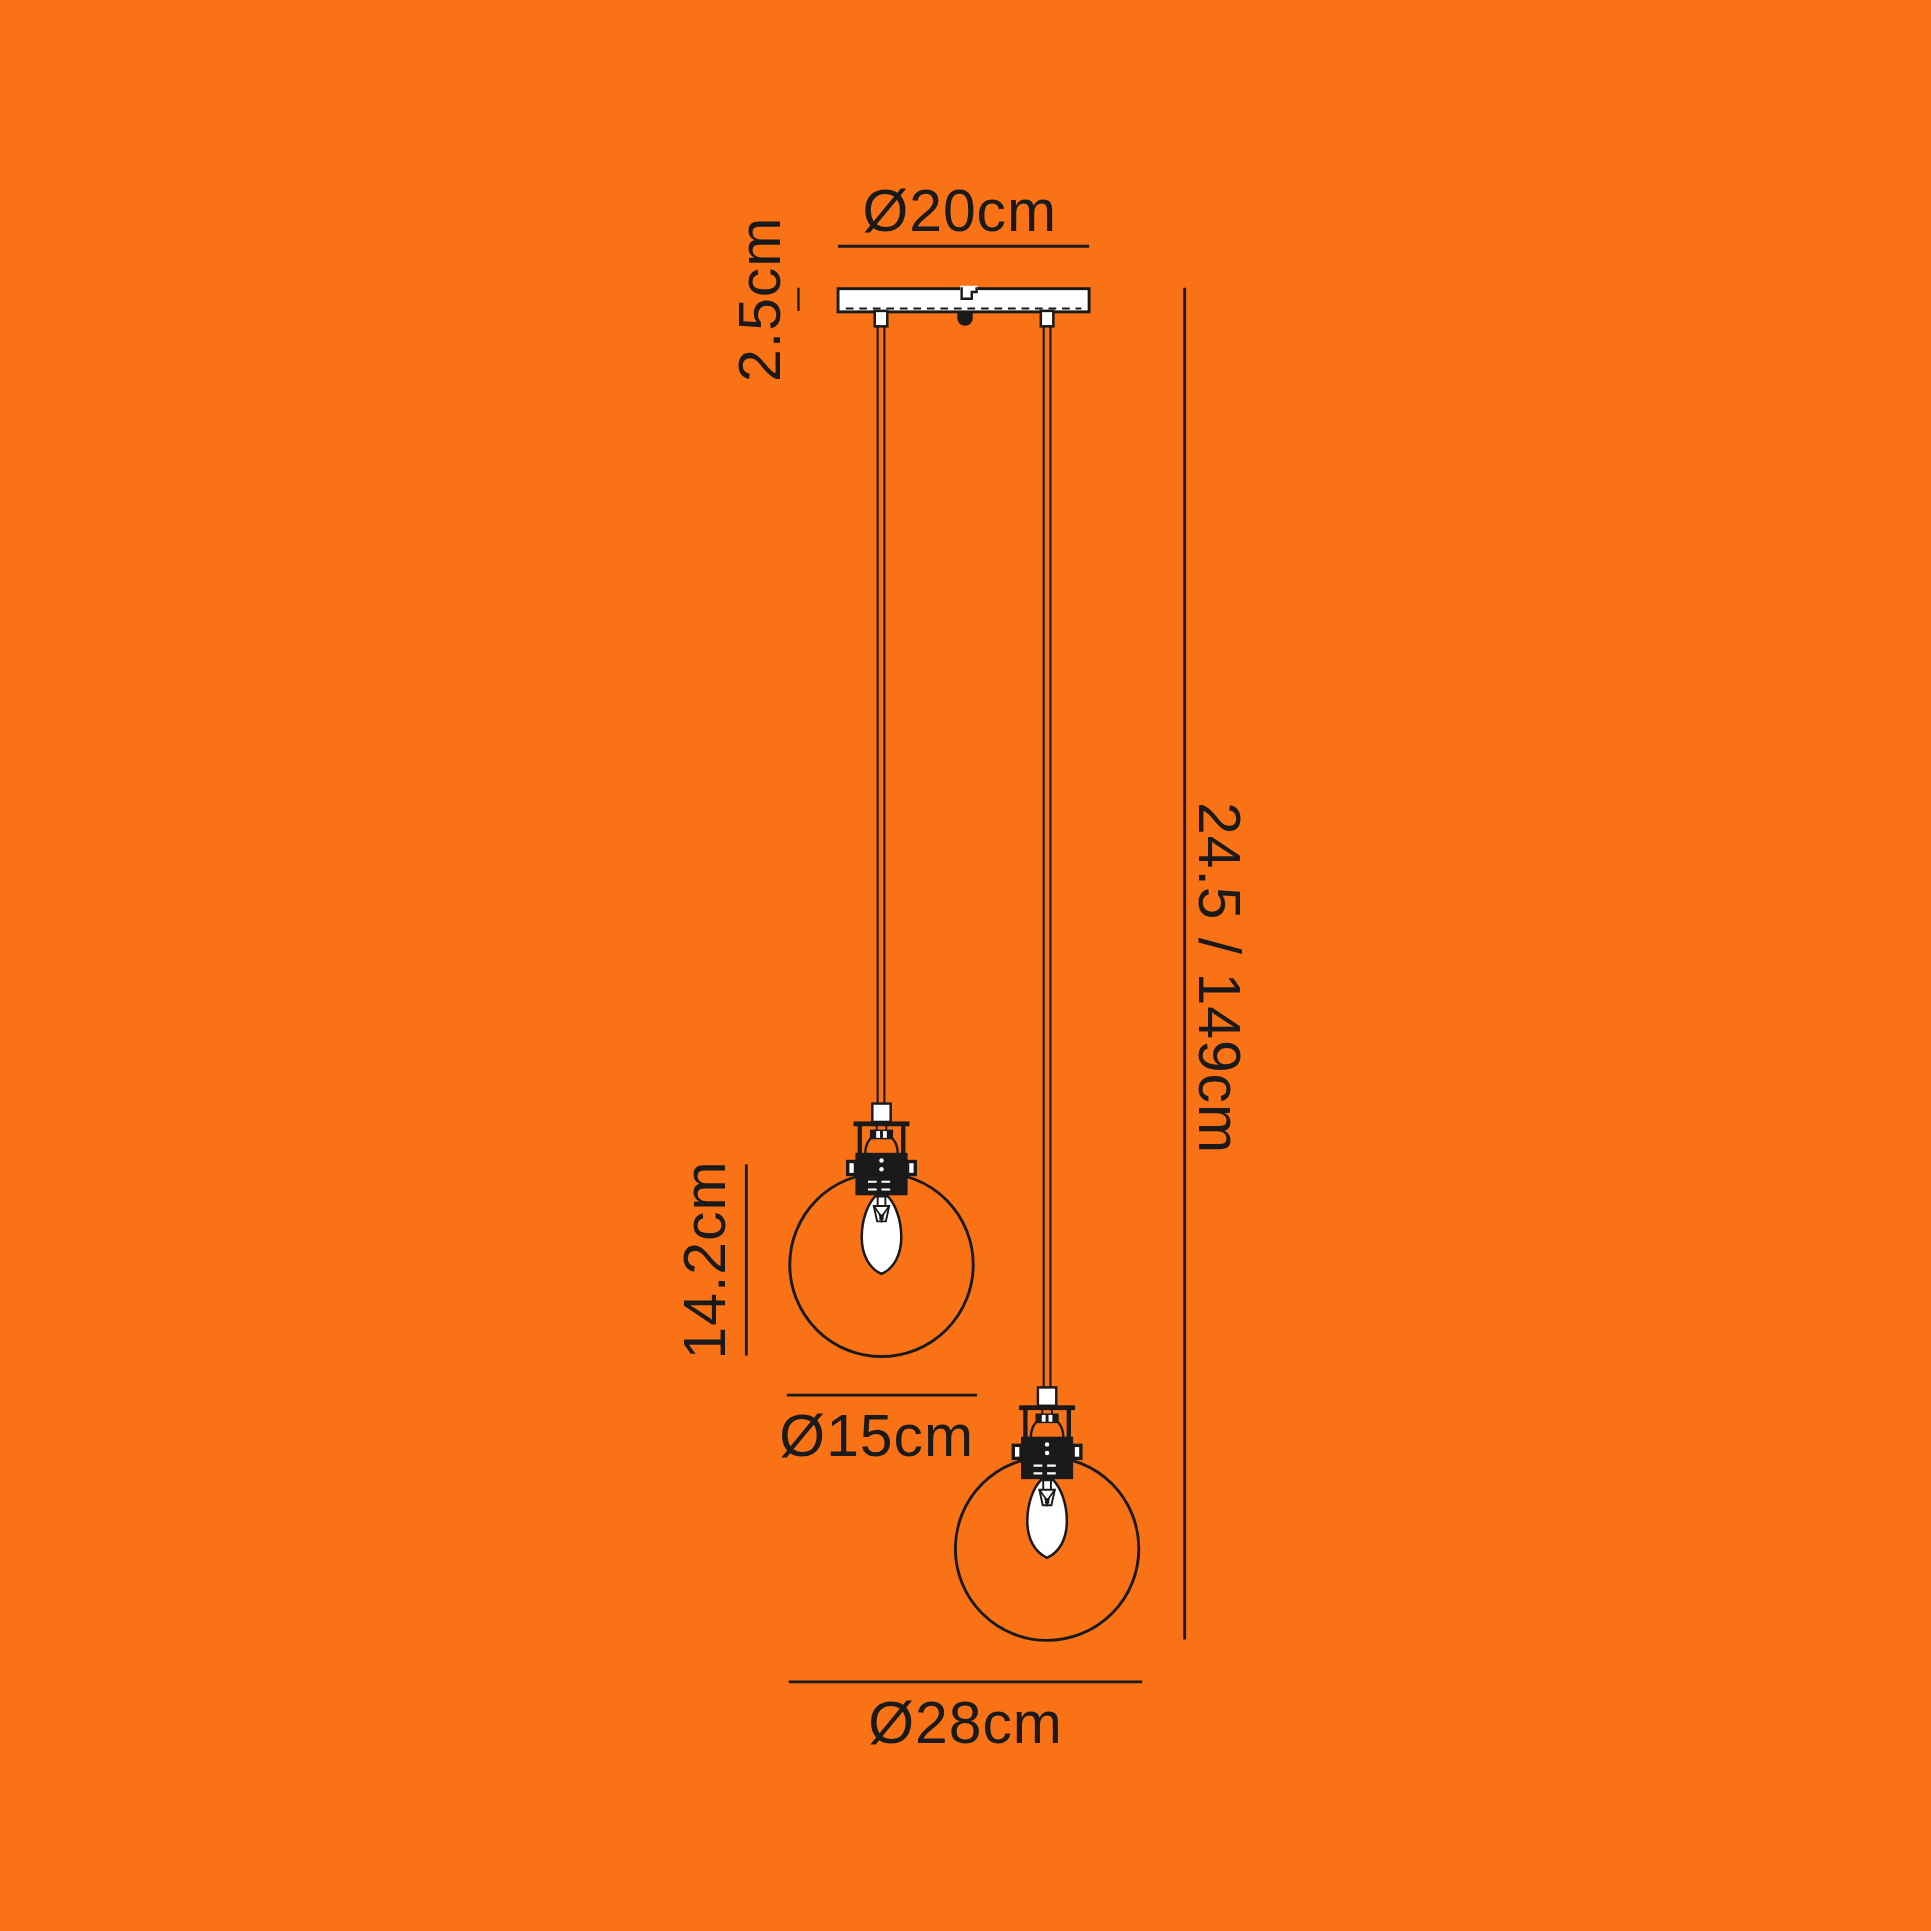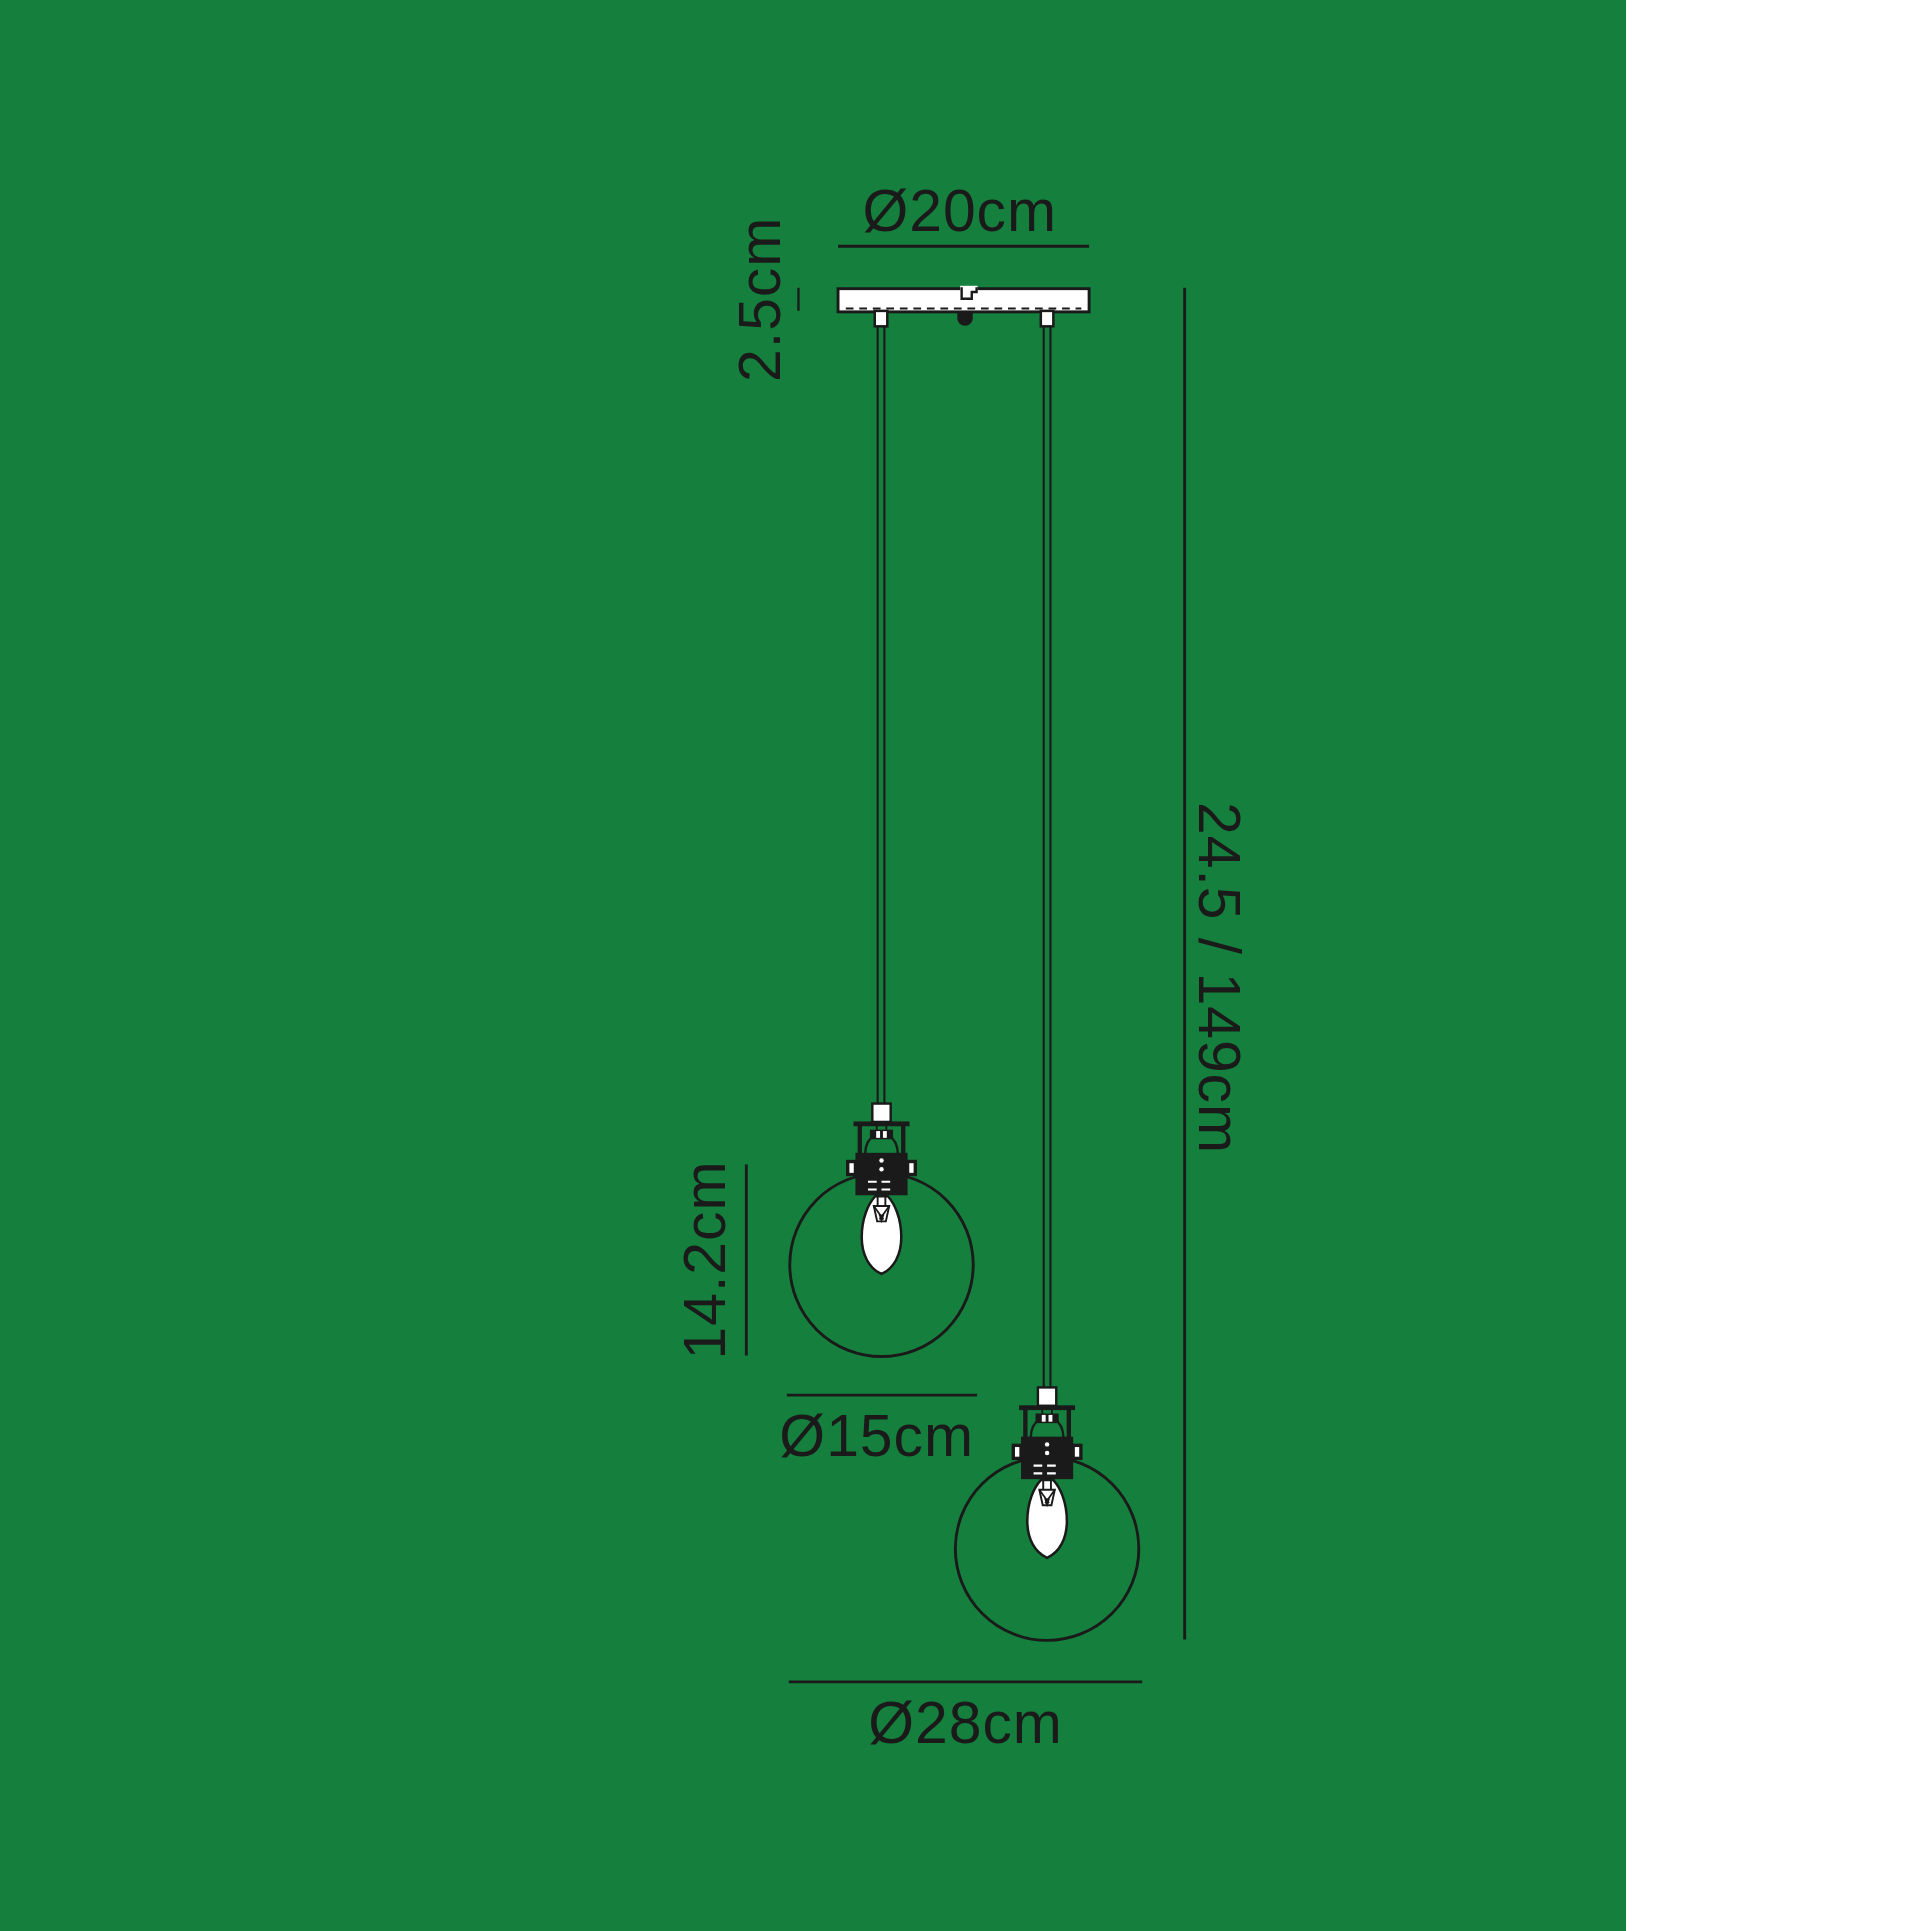--- a/index.html
+++ b/index.html
@@ -1,19 +1,19 @@
 <!DOCTYPE html>
 <html><head>
 <meta charset="utf-8">
 <style>
   html,body{margin:0;padding:0;background:#fff;}
   .canvas{
     position:relative;
-    width:1626px;height:1931px;
-    background:#15803d;
+    width:1931px;height:1931px;
+    background:#f97316;
     font-family:"Liberation Sans","DejaVu Sans",sans-serif;
     overflow:hidden;
   }
   svg{display:block;width:1931px;height:1931px;}
   .dimtext{
     font-family:"Liberation Sans","DejaVu Sans",sans-serif;
     font-size:61px;
     letter-spacing:1px;
     fill:#1a1a1a;
   }

